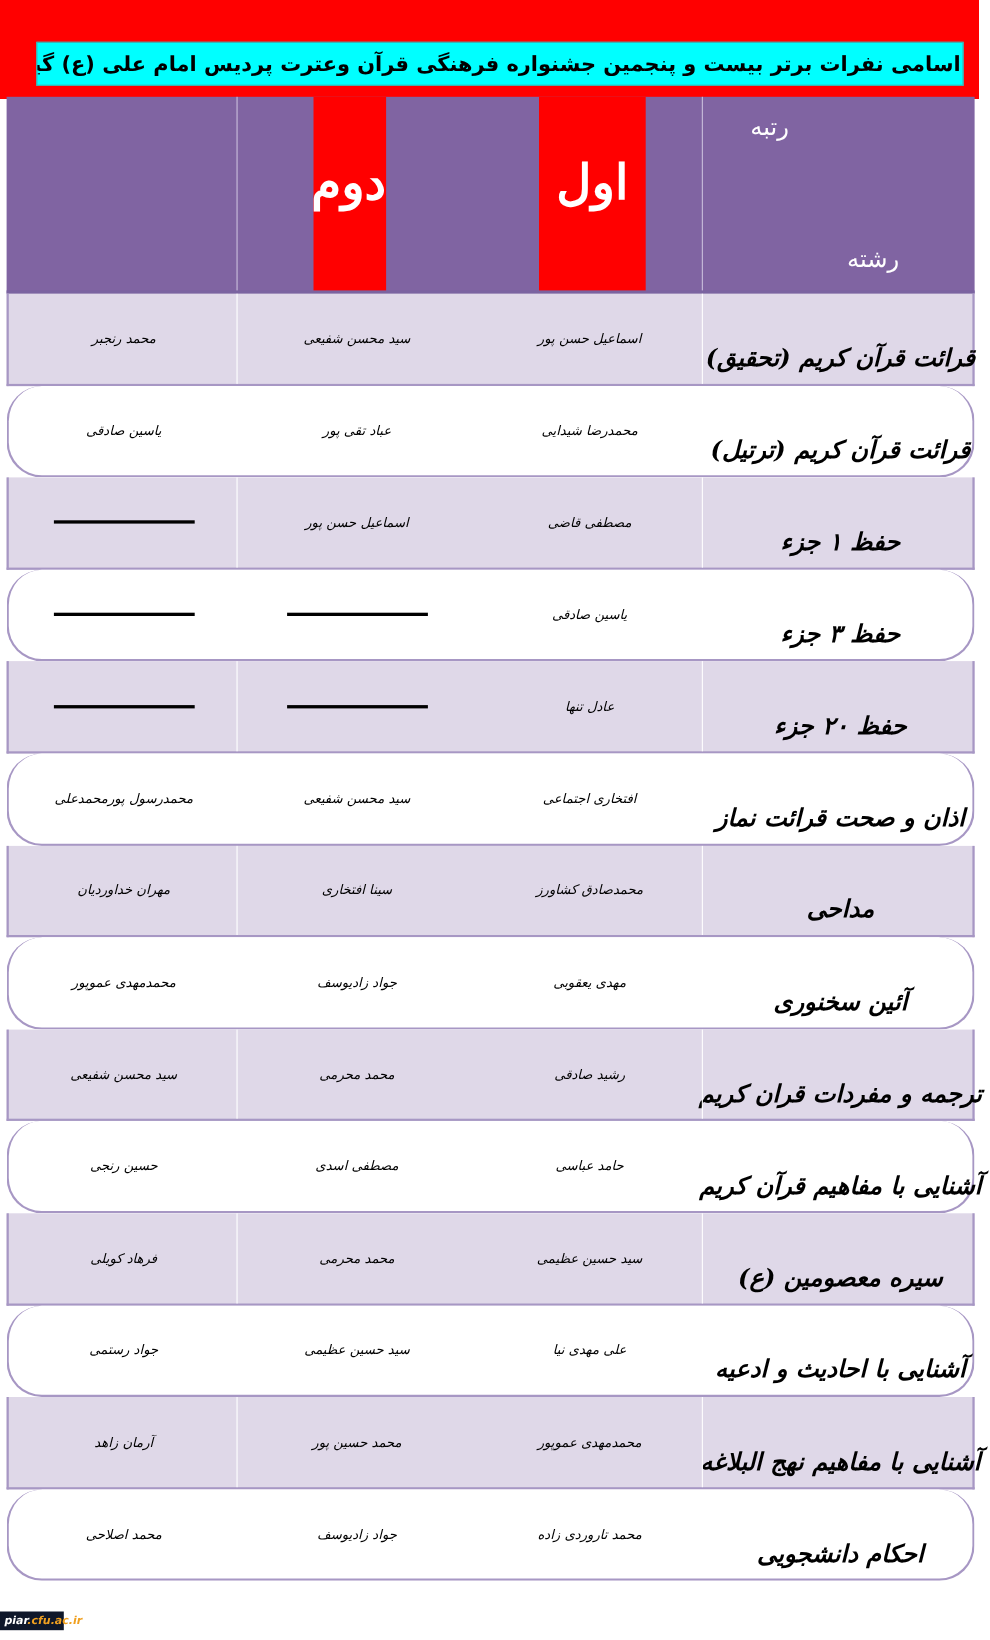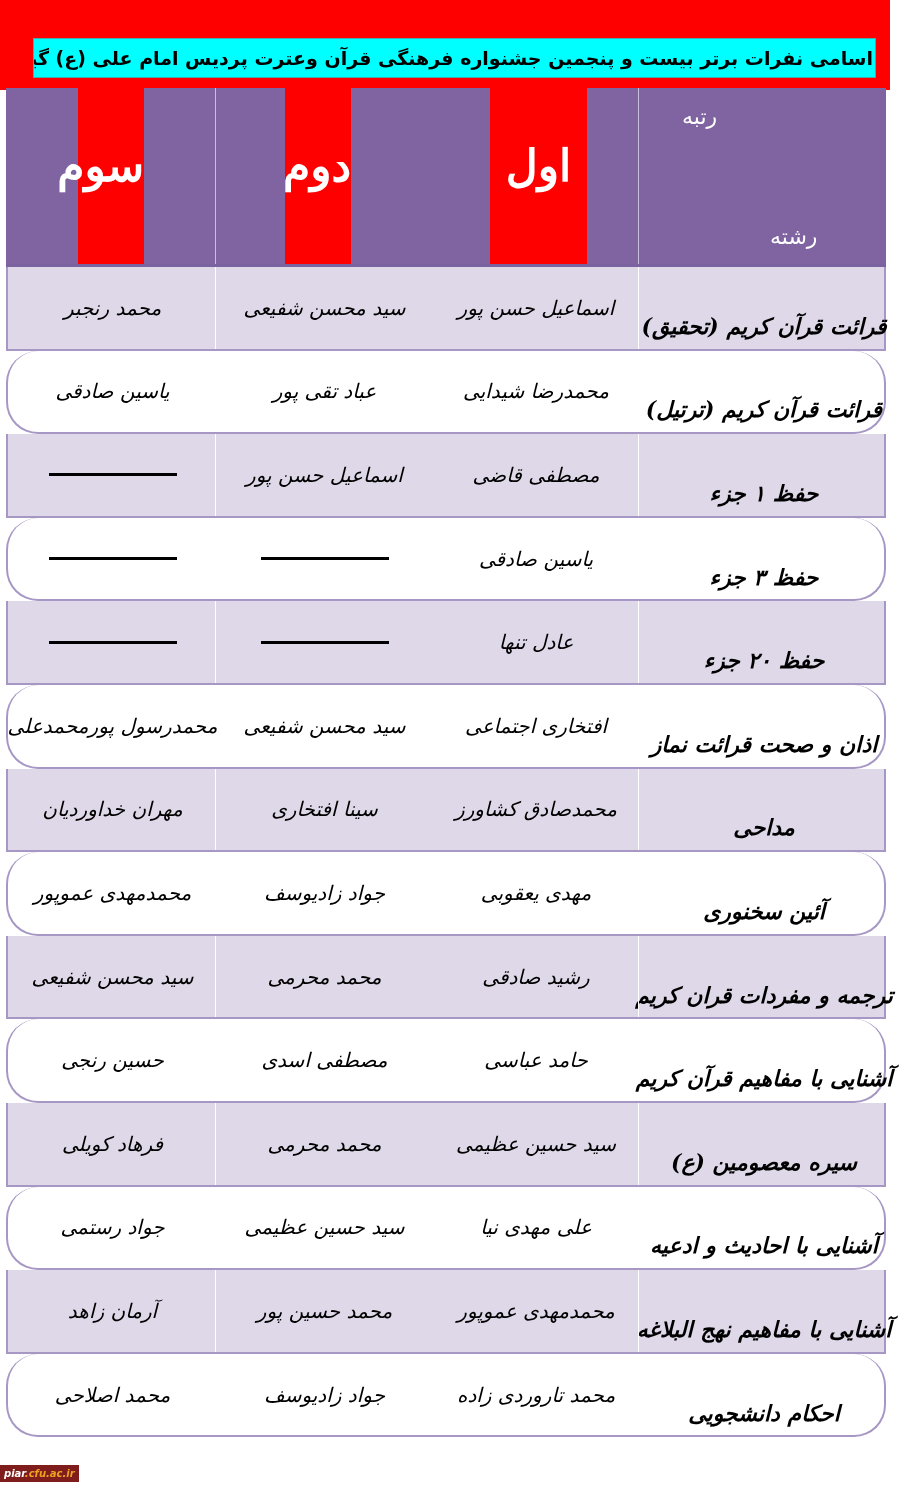--- a/index.html
+++ b/index.html
@@ -16,43 +16,40 @@
   .rank-strip { position:absolute; top:0; height:176px; background:#ff0000; }
   .rank-strip span { position:absolute; left:0; right:0; top:52px; text-align:center; color:#fff;
                      font-family:"DejaVu Serif", serif; font-weight:bold; font-size:44px; direction:rtl; }
   .hdr-label { position:absolute; color:#fff; font-family:"DejaVu Sans", sans-serif; font-size:22px; direction:rtl; }
   .row { position:relative; height:83.6px; border-bottom:2px solid #a797c4; box-sizing:border-box;
          border-left:2px solid #a797c4; border-right:2px solid #a797c4; }
   .row.odd { background:#dfd8e8; }
   .row.even { background:#ffffff;border-radius:32px; }
   .row .vline { position:absolute; top:0; bottom:0; width:1px; background:#ffffff; }
   .cell { position:absolute; top:0; bottom:0; display:flex; align-items:center; justify-content:center;
-          direction:rtl; font-family:"DejaVu Serif", serif; font-style:italic; font-size:20px; color:#000; white-space:nowrap; }
+          direction:rtl; font-family:"DejaVu Serif", serif; font-style:italic; font-size:12px; color:#000; white-space:nowrap; }
   .cell.field { font-weight:bold; font-size:22px;margin-top:36px; }
   .dash { display:block; width:128px; height:3px; background:#000; }
   .c3 { left:0; width:209px; }
   .c2 { left:209px; width:215px; }
   .c1 { left:424px; width:208px; }
   .cf { left:632px; width:248px; }
-  .watermark { position:absolute; left:0; top:1465px; width:79px; height:17px; background:#7f1d1d;
+  .watermark { position:absolute; left:0; top:1465px; width:58px; height:17px; background:#0f172a;
                font-family:"DejaVu Sans", sans-serif; font-style:italic; font-weight:bold; font-size:10px;
                line-height:17px; padding-left:4px; box-sizing:border-box; }
   .watermark .a { color:#ffffff; } .watermark .b { color:#f0a020; }
 </style>
 </head>
 <body>
 
 <div class="banner"></div>
 <div class="title-bar">اسامی نفرات برتر بیست و پنجمین جشنواره فرهنگی قرآن وعترت پردیس امام علی (ع) گیلان – برادران</div>
 
 <div class="table">
   <div class="hdr">
-    <div class="rank-strip" style="left:72px;width:66px;">
-      <span>سوم</span>
-    </div>
     <div class="vline" style="left:209px;"></div>
     <div class="rank-strip" style="left:279px;width:66px;">
       <span>دوم</span>
     </div>
     <div class="rank-strip" style="left:484px;width:97px;">
       <span>اول</span>
     </div>
     <div class="vline" style="left:632px;"></div>
     <div class="hdr-label" style="left:676px;top:16px;">رتبه</div>
     <div class="hdr-label" style="left:764px;top:136px;">رشته</div>

